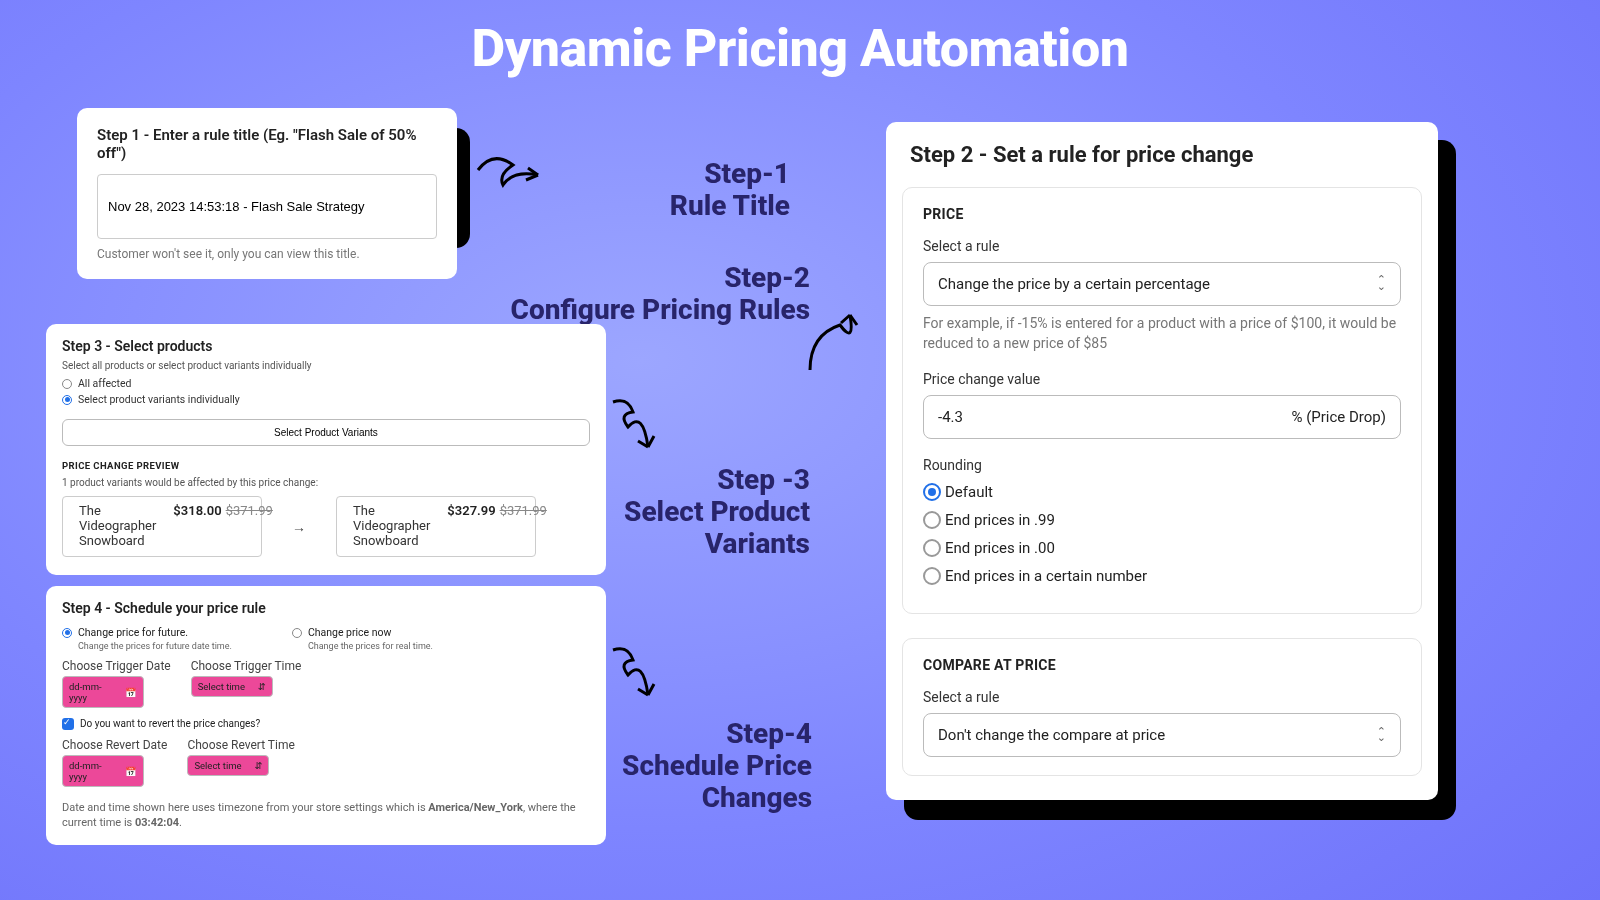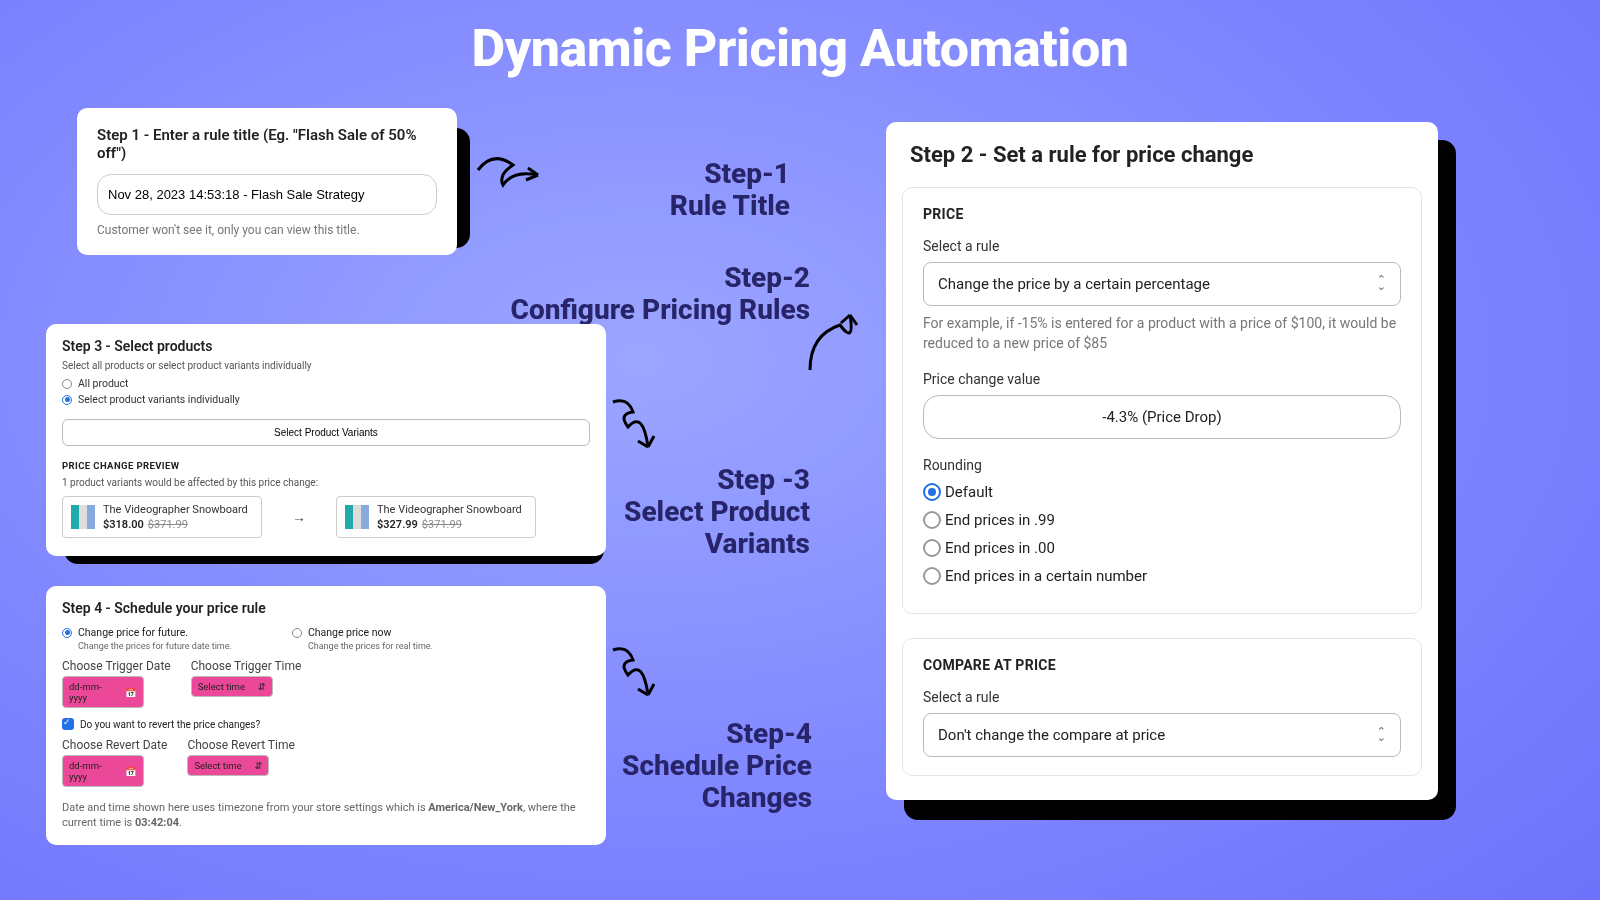--- a/index.html
+++ b/index.html
@@ -18,69 +18,69 @@
 .step-label.s2 { left: 490px; top: 262px; width: 320px; font-size: 28px; }
 .step-label.s3 { left: 600px; top: 464px; width: 210px; font-size: 28px; }
 .step-label.s4 { left: 592px; top: 718px; width: 220px; font-size: 28px; }
 
 .shadow { position: absolute; background: #000; border-radius: 14px; }
 .card { position: absolute; background: #fff; border-radius: 10px; padding: 18px 20px; color: #222; }
 
 .sh1 { left: 100px; top: 128px; width: 370px; height: 120px; }
 .c1 { left: 77px; top: 108px; width: 380px; }
 .c1 .h { font-weight: 600; font-size: 15px; margin-bottom: 12px; }
-.c1 input { width: 100%; padding: 12px 10px; border: 1px solid #ccc; border-radius: 14px; font-size: 13px; }
+.c1 input { width: 100%; padding: 24px 10px; border: 1px solid #ccc; border-radius: 4px; font-size: 13px; }
 .c1 .note { margin-top: 8px; font-size: 12px; color: #777; }
 
 .sh3 { left: 64px; top: 344px; width: 540px; height: 220px; }
 .c3 { left: 46px; top: 324px; width: 560px; padding: 14px 16px 18px; }
 .c3 .h { font-weight: 600; font-size: 14px; margin-bottom: 6px; }
 .c3 .sub { font-size: 10px; color: #555; margin-bottom: 6px; }
 .radio-row { display: flex; align-items: center; gap: 6px; font-size: 10.5px; margin: 3px 0; color: #333; }
 .radio { width: 10px; height: 10px; border: 1.5px solid #888; border-radius: 50%; flex-shrink: 0; }
 .radio.sel { border-color: #2170e8; position: relative; }
 .radio.sel::after { content: ''; position: absolute; inset: 1.5px; background: #2170e8; border-radius: 50%; }
 .btn-variants { width: 100%; border: 1px solid #bbb; background: #fff; border-radius: 6px; font-size: 10px; padding: 7px; margin-top: 10px; }
 .c3 .sec-title { font-size: 9.5px; font-weight: 700; margin-top: 14px; letter-spacing: 0.4px; }
 .c3 .sec-sub { font-size: 10px; color: #555; margin: 6px 0 8px; }
 .preview-row { display: flex; align-items: center; gap: 30px; }
 .prod-card { display: flex; align-items: center; border: 1px solid #ccc; border-radius: 4px; padding: 6px 8px; width: 200px; gap: 8px; }
 .prod-thumb { width: 24px; height: 24px; background: linear-gradient(90deg, #2aa 33%, #ddd 33% 66%, #8ad 66%); }
-.prod-info { display: flex; flex-direction: column; font-size: 11px; }
+.prod-info { display: flex; flex-direction: row; font-size: 13px; gap: 17px; }
 .prod-name { color: #333; margin-bottom: 2px; }
 .prod-price { font-weight: 600; }
 .prod-old { color: #888; text-decoration: line-through; margin-left: 4px; font-weight: 400; }
 .arrow-r { font-size: 14px; color: #444; }
 
 .sh4 { left: 64px; top: 606px; width: 540px; height: 200px; }
 .c4 { left: 46px; top: 586px; width: 560px; padding: 14px 16px; }
 .c4 .h { font-weight: 600; font-size: 14px; margin-bottom: 10px; }
 .opt-row { display: flex; gap: 60px; margin-bottom: 6px; }
 .opt { display: flex; flex-direction: column; gap: 2px; }
 .opt .top { display: flex; align-items: center; gap: 6px; font-size: 10.5px; }
 .opt .sub { font-size: 9px; color: #666; padding-left: 16px; }
 .field-row { display: flex; gap: 20px; margin-top: 8px; }
 .field { display: flex; flex-direction: column; gap: 3px; }
 .field label { font-size: 12px; color: #444; }
 .minictl { border: 1px solid #bbb; border-radius: 4px; padding: 4px 6px; font-size: 9.5px; background: #ec4899; display: flex; align-items: center; justify-content: space-between; gap: 6px; width: 82px; }
-.chk-row { display: flex; align-items: center; gap: 6px; font-size: 10px; margin-top: 10px; }
+.chk-row { display: flex; align-items: flex-start; gap: 6px; font-size: 10px; margin-top: 10px; }
 .chkbox { width: 12px; height: 12px; border-radius: 3px; background: #2170e8; position: relative; }
 .chkbox::after { content: '✓'; color: #fff; font-size: 9px; position: absolute; top: -1px; left: 1px; }
 .tzrow { font-size: 11px; color: #666; margin-top: 13px; line-height: 1.4; }
 
 .sh2 { left: 904px; top: 140px; width: 552px; height: 680px; }
 .c2 { left: 886px; top: 122px; width: 552px; padding: 20px 0 0; }
 .c2 .h { font-weight: 700; font-size: 22px; padding: 0 24px 20px; color: #222; }
 .c2 .block { border: 1px solid #e4e4e4; border-radius: 10px; margin: 0 16px 24px; padding: 18px 20px; }
 .c2 .sec { font-size: 14px; font-weight: 700; margin-bottom: 16px; letter-spacing: 0.3px; }
 .c2 .lbl { font-size: 14px; margin-bottom: 8px; color: #333; }
 .select { border: 1px solid #bbb; border-radius: 8px; padding: 12px 14px; display: flex; justify-content: space-between; align-items: center; font-size: 15px; background: #fff; }
 .select .caret { font-size: 11px; color: #666; line-height: 0.6; }
 .c2 .note { font-size: 14px; color: #777; margin-top: 8px; line-height: 1.4; }
-.input-row { border: 1px solid #bbb; border-radius: 16px; padding: 12px 14px; display: flex; justify-content: center; font-size: 15px; margin-top: 0; }
+.input-row { border: 1px solid #bbb; border-radius: 8px; padding: 12px 14px; display: flex; justify-content: space-between; font-size: 15px; margin-top: 0; }
 .rounding { margin-top: 18px; }
 .r-opt { display: flex; align-items: center; gap: 4px; margin: 10px 0; font-size: 15px; }
 .rbig { width: 18px; height: 18px; border: 2px solid #999; border-radius: 50%; }
 .rbig.sel { border-color: #2170e8; position: relative; }
 .rbig.sel::after { content: ''; position: absolute; inset: 3px; background: #2170e8; border-radius: 50%; }
 
 .arr { position: absolute; }
 </style>
 </head>
 <body>
@@ -127,21 +127,21 @@
   <input type="text" value="Nov 28, 2023 14:53:18 - Flash Sale Strategy" style="">
   <div class="note">Customer won't see it, only you can view this title.</div>
 </div>
 
 <div class="shadow sh3"></div>
 <div class="card c3">
   <div class="h">Step 3 - Select products</div>
   <div class="sub">Select all products or select product variants individually</div>
   <div class="radio-row">
       <span class="radio"></span>
-      <span>All product</span>
+      <span>All affected</span>
     </div>
   <div class="radio-row">
       <span class="radio sel"></span>
       <span>Select product variants individually</span>
     </div>
   <button class="btn-variants">Select Product Variants</button>
   <div class="sec-title">PRICE CHANGE PREVIEW</div>
   <div class="sec-sub">1 product variants would be affected by this price change:</div>
   <div class="preview-row">
     <div class="prod-card">

